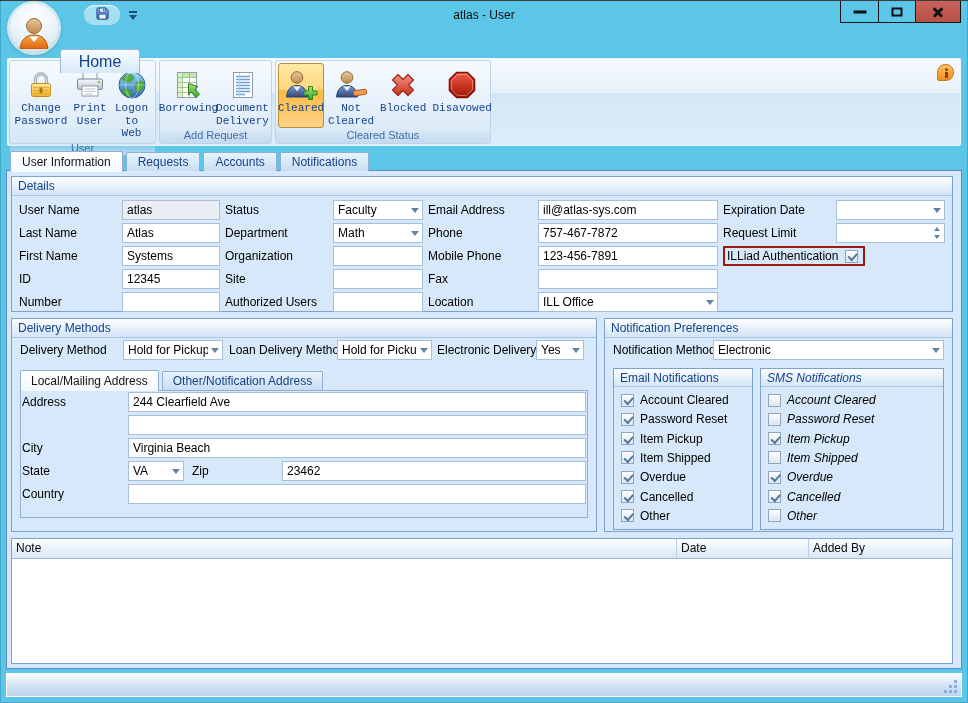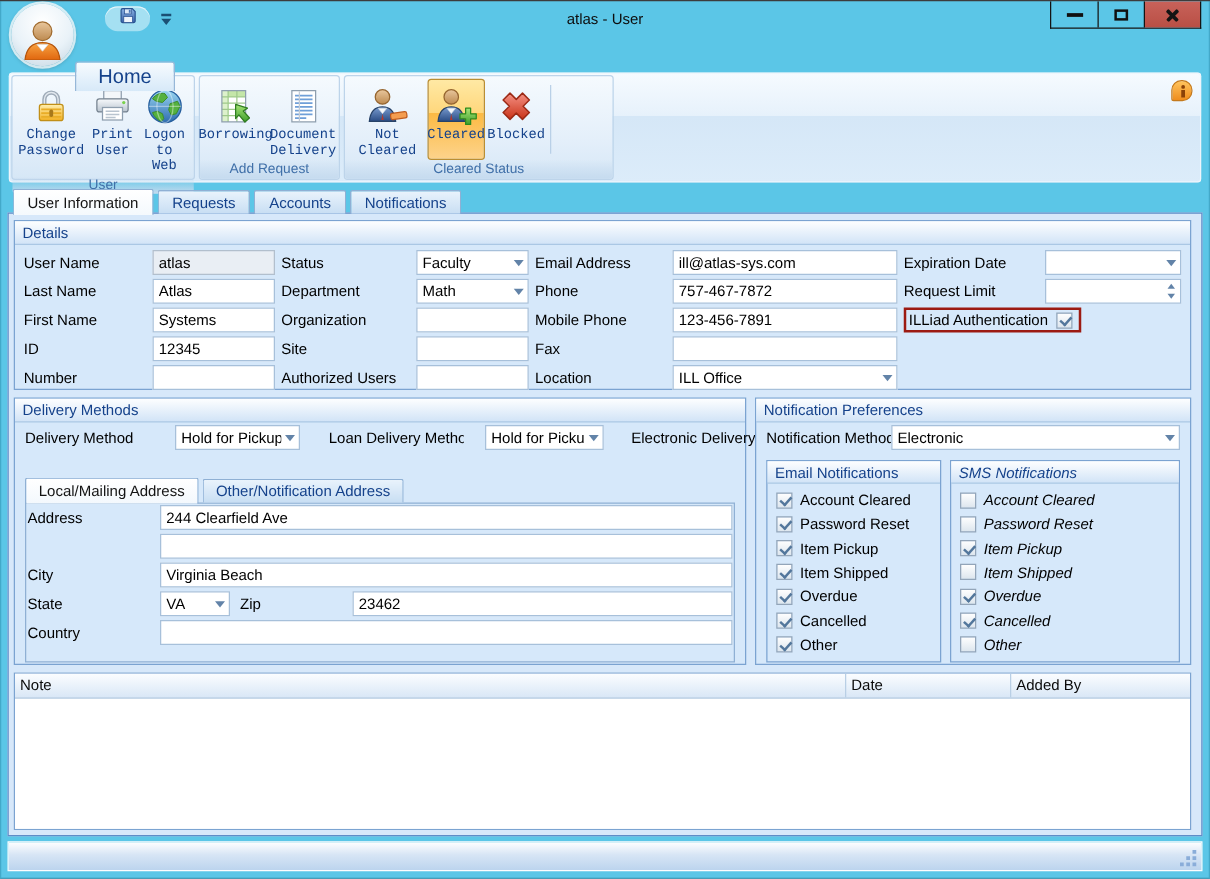--- a/index.html
+++ b/index.html
@@ -82,21 +82,21 @@
           border-left:2px solid #53779c; border-bottom:2px solid #53779c; transform:rotate(-48deg); }
 
   .details { position:absolute; left:4px; top:5px; right:8px; height:136px; }
   .dgrid { display:grid; grid-template-columns:98px 98px 103px 90px 105px 180px 108px auto;
            column-gap:5px; row-gap:3px; grid-auto-rows:20px; padding:4px 7px; }
   .auth-box { grid-column:7 / 9; justify-self:start; display:flex; align-items:center; gap:7px;
            border:2px solid #9c1a12; height:20px; padding:0 5px 0 2px; }
 
   .midrow { position:absolute; left:4px; top:147px; right:8px; height:214px; display:flex; gap:7px; }
   .delivery { width:586px; flex:none; }
-  .drow { display:flex; height:20px; margin:2px 8px 12px;gap:17px; }
+  .drow { display:flex; height:20px; margin:2px 8px 0; }
   .dlbl1 { width:103px; flex:none; } .dcmb1 { width:100px; flex:none; margin-right:6px; }
   .dlbl2 { width:108px; flex:none; } .dcmb2 { width:95px; flex:none; margin-right:5px; }
   .dlbl3 { width:99px; flex:none; }  .dcmb3 { width:48px; flex:none; }
   .addr-tabs { display:flex; align-items:flex-end; gap:3px; margin:10px 8px 0; position:relative; z-index:2; }
   .atab { height:19px; line-height:18px; padding:0 10px; font-size:12px; color:#15428b; cursor:pointer;
           background:linear-gradient(#e9f3fc,#c8def3); border:1px solid #8fb0d4; border-bottom:none; border-radius:2px 2px 0 0; }
   .atab.active { height:21px; line-height:21px; color:#141414; background:linear-gradient(#ffffff,#f3f8fd); margin-bottom:-1px; }
   .addr-panel { margin:0 8px; height:128px; border:1px solid #8fb0d4; background:#d6e8fa; padding:1px; }
   .arow { display:flex; align-items:center; height:20px; margin-bottom:3px; }
   .albl { width:106px; flex:none; }
@@ -288,53 +288,62 @@
                 </svg>
               </span>
               <span class="rbtn-label">Document Delivery</span>
             </div>
           </div>
           <div class="rgroup-label">Add Request</div>
         </div>
 
         <div class="rgroup" style="width:216px">
           <div class="rgroup-btns">
+            <div class="rbtn selected" style="width:46px">
+              <span class="rbtn-icon">
+                <svg width="34" height="32" viewBox="0 0 34 32">
+                  <circle cx="13" cy="8.5" r="5.8" fill="url(#gSkin)" stroke="#96652f"></circle>
+                  <path d="M2.5 28c.8-8 5-11.5 10.5-11.5S22.7 20 23.5 28z" fill="url(#gSuit)" stroke="#274268"></path>
+                  <path d="M9.5 17.5L13 22l3.5-4.5z" fill="#f5f8fb" stroke="#c6d2df" stroke-width=".5"></path>
+                  <path d="M13 22l-1 5h2z" fill="#b03a2e"></path>
+                  <path d="M24.5 17.5h4V22h4.5v4h-4.5v4.5h-4V26H20v-4h4.5z" fill="url(#gGreen)" stroke="#2b8a1d" stroke-linejoin="round"></path>
+                </svg>
+              </span>
+              <span class="rbtn-label">Cleared</span>
+            </div>
             <div class="rbtn" style="width:64px">
               <span class="rbtn-icon">
                 <svg width="34" height="32" viewBox="0 0 34 32">
                   <circle cx="13" cy="8.5" r="5.8" fill="url(#gSkin)" stroke="#96652f"></circle>
                   <path d="M2.5 28c.8-8 5-11.5 10.5-11.5S22.7 20 23.5 28z" fill="url(#gSuit)" stroke="#274268"></path>
                   <path d="M9.5 17.5L13 22l3.5-4.5z" fill="#f5f8fb" stroke="#c6d2df" stroke-width=".5"></path>
                   <path d="M13 22l-1 5h2z" fill="#b03a2e"></path>
                   <rect x="19.5" y="21" width="13" height="5" rx="1.5" fill="#f49d50" stroke="#bf5c1e" transform="rotate(-8 26 23.5)"></rect>
                 </svg>
               </span>
               <span class="rbtn-label">Not Cleared</span>
             </div>
-            <div class="rbtn selected" style="width:46px">
-              <span class="rbtn-icon">
-                <svg width="34" height="32" viewBox="0 0 34 32">
-                  <circle cx="13" cy="8.5" r="5.8" fill="url(#gSkin)" stroke="#96652f"></circle>
-                  <path d="M2.5 28c.8-8 5-11.5 10.5-11.5S22.7 20 23.5 28z" fill="url(#gSuit)" stroke="#274268"></path>
-                  <path d="M9.5 17.5L13 22l3.5-4.5z" fill="#f5f8fb" stroke="#c6d2df" stroke-width=".5"></path>
-                  <path d="M13 22l-1 5h2z" fill="#b03a2e"></path>
-                  <path d="M24.5 17.5h4V22h4.5v4h-4.5v4.5h-4V26H20v-4h4.5z" fill="url(#gGreen)" stroke="#2b8a1d" stroke-linejoin="round"></path>
-                </svg>
-              </span>
-              <span class="rbtn-label">Cleared</span>
-            </div>
             <div class="rbtn" style="width:50px">
               <span class="rbtn-icon">
                 <svg width="32" height="32" viewBox="0 0 32 32">
                   <path d="M5.5 11 L11 5.5 L16 10.5 L21 5.5 L26.5 11 L21.5 16 L26.5 21 L21 26.5 L16 21.5 L11 26.5 L5.5 21 L10.5 16 Z" fill="url(#gRed)" stroke="#9c2a16" stroke-linejoin="round" stroke-width="1.2"></path>
                 </svg>
               </span>
               <span class="rbtn-label">Blocked</span>
             </div>
             <div class="rsep"></div>
+            <div class="rbtn" style="width:60px">
+              <span class="rbtn-icon">
+                <svg width="32" height="32" viewBox="0 0 32 32">
+                  <polygon points="10.6,3.5 21.4,3.5 28.5,10.6 28.5,21.4 21.4,28.5 10.6,28.5 3.5,21.4 3.5,10.6" fill="url(#gStop)" stroke="#801003" stroke-width="1.6"></polygon>
+                  <polygon points="11.4,5.5 20.6,5.5 26.5,11.4 26.5,20.6 20.6,26.5 11.4,26.5 5.5,20.6 5.5,11.4" fill="none" stroke="rgba(255,255,255,.35)"></polygon>
+                </svg>
+              </span>
+              <span class="rbtn-label">Disavowed</span>
+            </div>
           </div>
           <div class="rgroup-label">Cleared Status</div>
         </div>
       </div>
     </div>
 
     <div class="maintabs">
       <span class="mtab active">User Information</span>
       <span class="mtab">Requests</span>
       <span class="mtab">Accounts</span>

